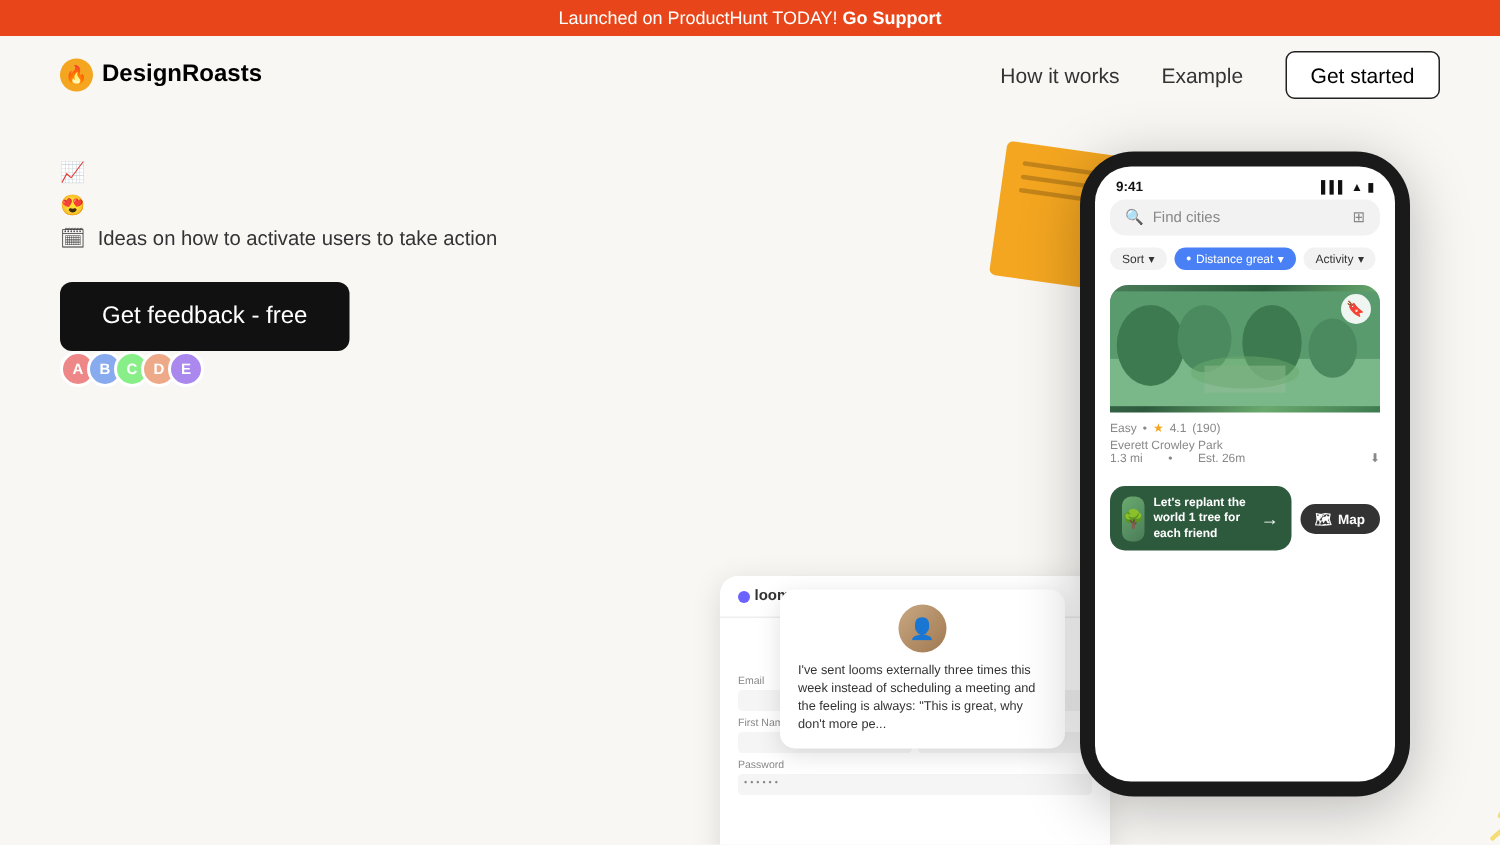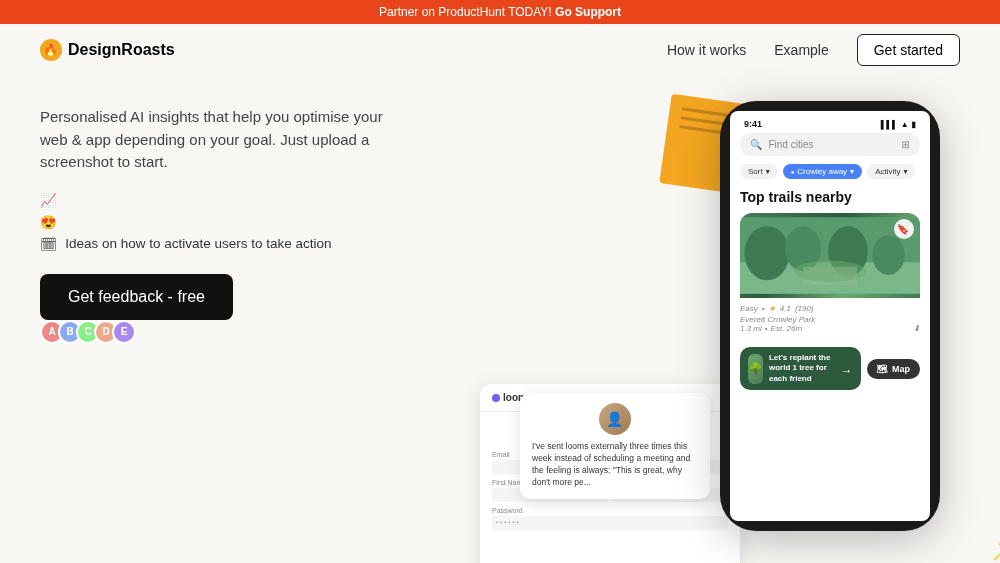--- a/index.html
+++ b/index.html
@@ -252,21 +252,21 @@
       width: 240px;
       height: 460px;
       background: #1a1a1a;
       border-radius: 36px;
       padding: 10px;
       box-shadow: 0 8px 40px rgba(0,0,0,0.25);
       z-index: 3;
     }
     .phone-screen {
       background: white;
-      border-radius: 8px;
+      border-radius: 24px;
       height: 100%;
       overflow: hidden;
     }
     .phone-status-bar {
       display: flex;
       justify-content: space-between;
       align-items: center;
       padding: 8px 14px 4px;
       font-size: 9px;
       font-weight: 600;
@@ -347,21 +347,20 @@
       border-radius: 50%;
       width: 20px;
       height: 20px;
       display: flex;
       align-items: center;
       justify-content: center;
       font-size: 10px;
     }
     .trail-info {
       padding: 6px 0;
-      font-style: italic;
     }
     .trail-meta {
       font-size: 8px;
       color: #888;
       margin-bottom: 2px;
       display: flex;
       align-items: center;
       gap: 4px;
     }
     .trail-name {
@@ -372,21 +371,21 @@
     }
     .trail-location {
       font-size: 8px;
       color: #888;
     }
     .trail-distance {
       font-size: 8px;
       color: #888;
       display: flex;
       align-items: flex-end;
-      gap: 3px;
+      gap: 17px;
     }
     .star {
       color: #f4a620;
     }
 
     
     .sticky-note-orange {
       position: absolute;
       right: -15px;
       top: 10px;
@@ -415,40 +414,39 @@
       bottom: 10px;
       width: 120px;
       height: 60px;
       z-index: 1;
     }
   </style>
 </head>
 <body>
 
 <div class="top-banner">
-  <span>Partner on ProductHunt TODAY! </span>
+  <span>Launched on ProductHunt TODAY! </span>
   <a>Go Support</a>
 </div>
 
 <nav>
   <div class="logo">
     <div class="logo-icon">🔥</div>
     <span>DesignRoasts</span>
   </div>
   <div class="nav-links">
     <a class="nav-link">How it works</a>
     <a class="nav-link">Example</a>
     <button class="get-started-btn">Get started</button>
   </div>
 </nav>
 
 <div class="main">
 
   <div class="left">
-    <p class="subheadline">Personalised AI insights that help you optimise your web &amp; app depending on your goal. Just upload a screenshot to start.</p>
     <ul class="features">
       <li>
         <span>📈</span>
       </li>
       <li>
         <span>😍</span>
       </li>
       <li>
         <span>🗓</span>
         <span>Ideas on how to activate users to take action</span>
@@ -495,30 +493,29 @@
             <span class="filter-btn-ph">⊞</span>
           </div>
 
           <div class="filter-row">
             <div class="filter-chip">
               <span>Sort</span>
               <span>▾</span>
             </div>
             <div class="filter-chip filter-chip-active">
               <span style="font-size:6px;">●</span>
-              <span>Crowley away</span>
+              <span>Distance great</span>
               <span>▾</span>
             </div>
             <div class="filter-chip">
               <span>Activity</span>
               <span>▾</span>
             </div>
           </div>
 
-          <div class="phone-section-title">Top trails nearby</div>
 
           <div class="trail-card">
             <div class="trail-img">
               
               <svg width="100%" height="85" viewBox="0 0 200 85" xmlns="http://www.w3.org/2000/svg">
                 <rect width="200" height="85" fill="#5a9b6e"></rect>
                 <rect x="0" y="50" width="200" height="35" fill="#7ab88a"></rect>
                 <ellipse cx="30" cy="40" rx="25" ry="30" fill="#3d7a4f"></ellipse>
                 <ellipse cx="70" cy="35" rx="20" ry="25" fill="#4a8a5e"></ellipse>
                 <ellipse cx="120" cy="38" rx="22" ry="28" fill="#3d7a4f"></ellipse>

